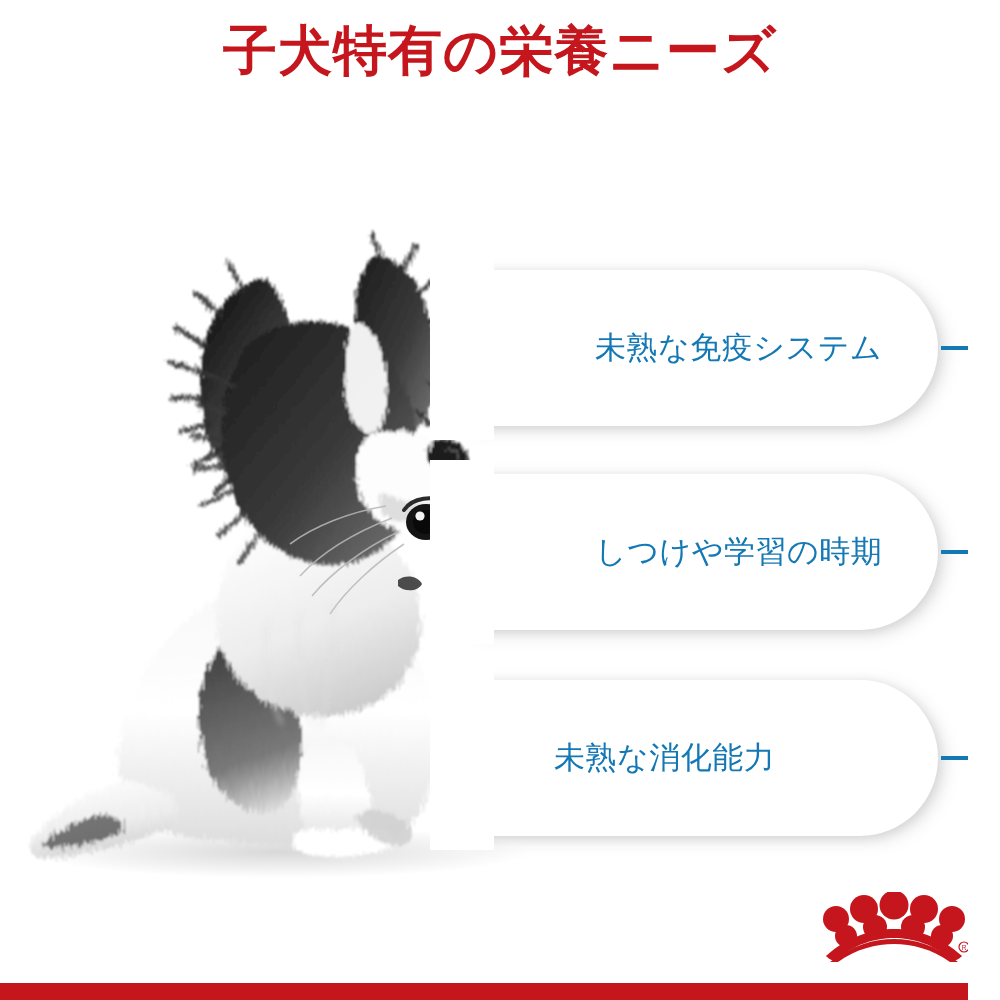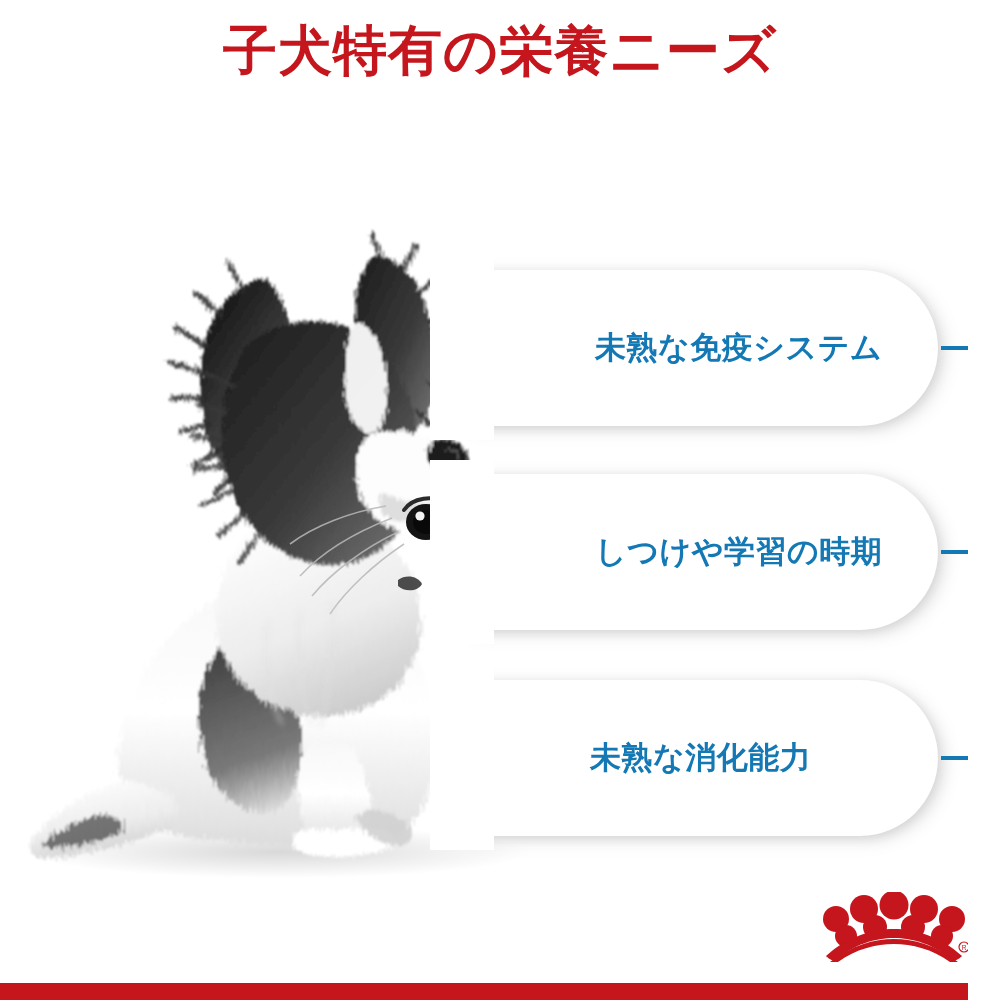--- a/index.html
+++ b/index.html
@@ -64,32 +64,32 @@
     top: -14px;
     bottom: -14px;
     width: 64px;
     background: #ffffff;
   }
   .feature-label {
     position: relative;
     z-index: 2;
     color: #1378B4;
     font-size: 31px;
-    font-weight: bold;
+    font-weight: normal;
     letter-spacing: 0.5px;
     white-space: nowrap;
   }
 
   #feature-card-1 { left: 470px; top: 270px; width: 468px; }
   #feature-card-2 { left: 470px; top: 474px; width: 468px; align-items: center; }
   #feature-card-3 { left: 470px; top: 680px; width: 468px; }
 
   #feature-card-1 .feature-label { margin-left: 125px; }
   #feature-card-2 .feature-label { margin-left: 125px; }
-  #feature-card-3 .feature-label { margin-left: 120px; }
+  #feature-card-3 .feature-label { margin-left: 84px; }
 
   
   .connector-line {
     position: absolute;
     height: 4px;
     background: #1378B4;
     left: 941px;
     width: 59px;
   }
   #connector-line-1 { top: 346px; }

